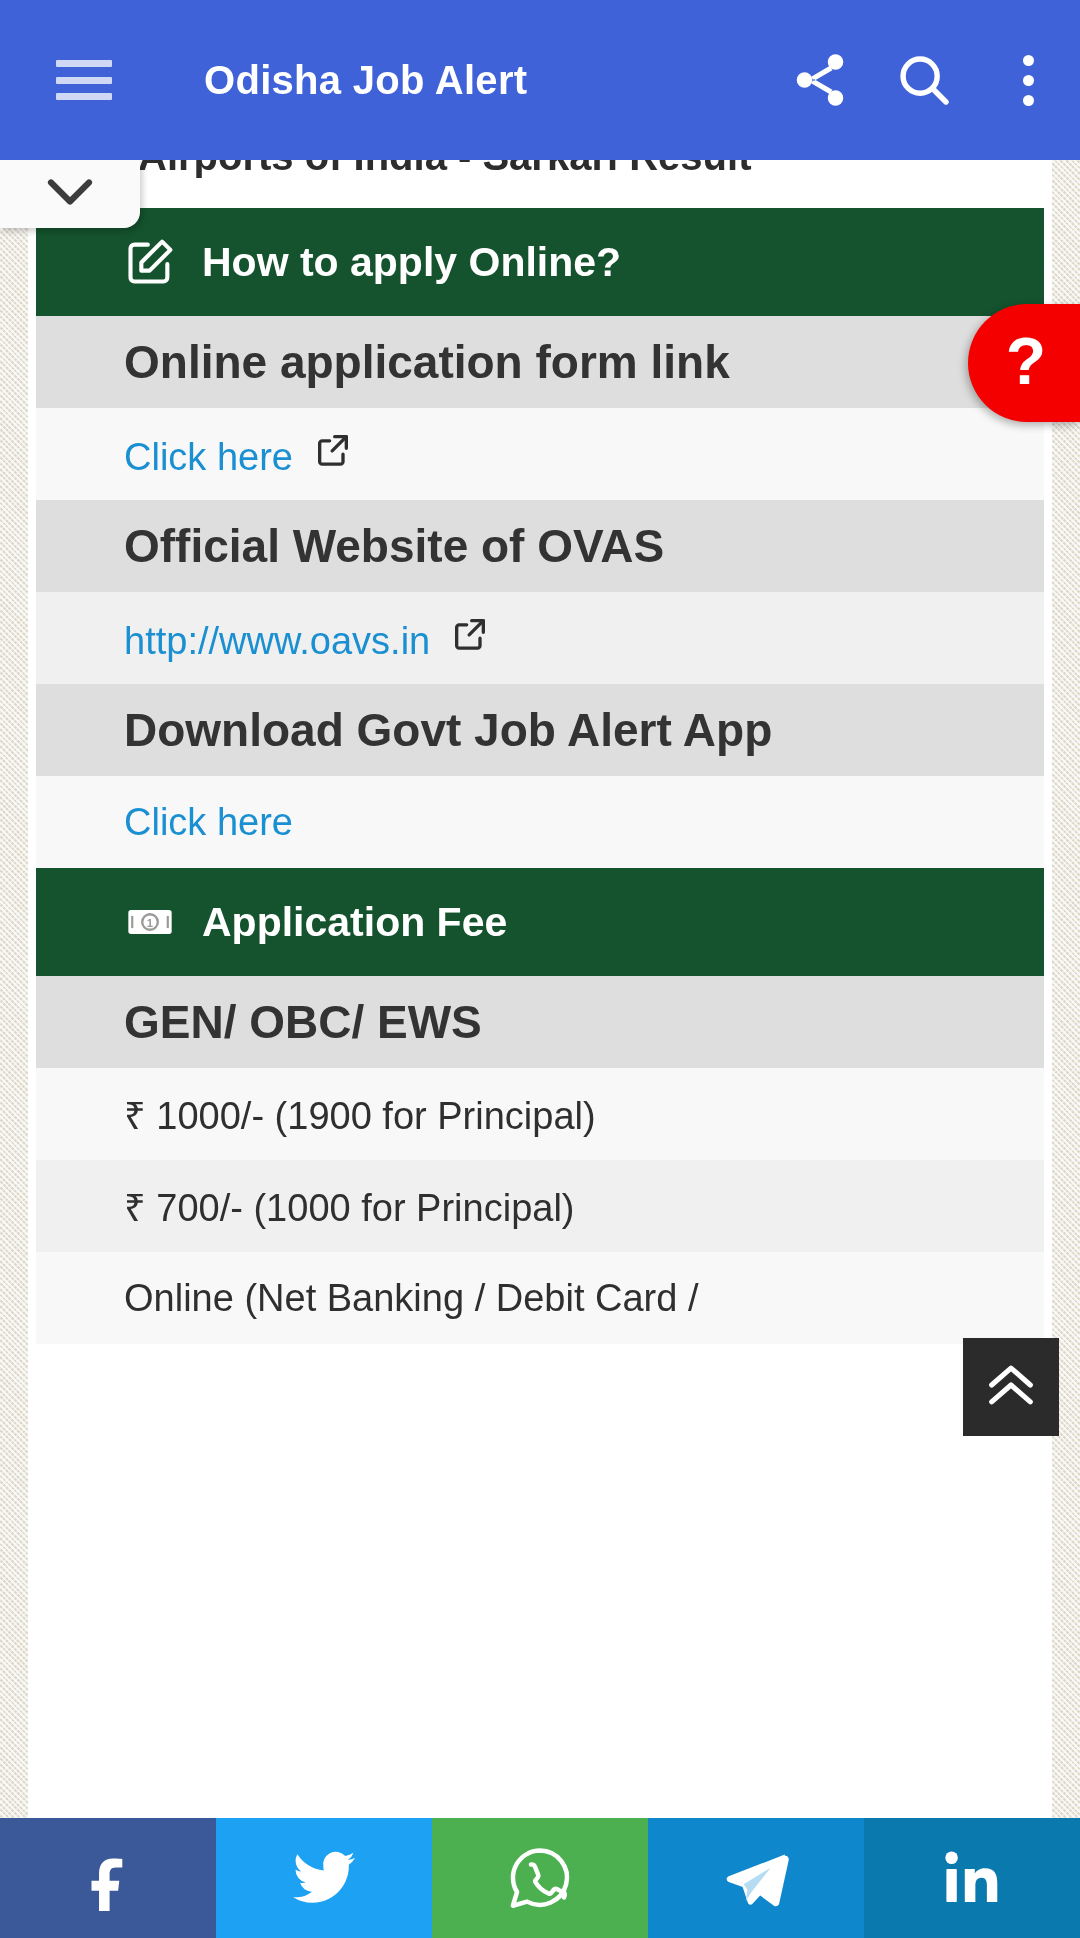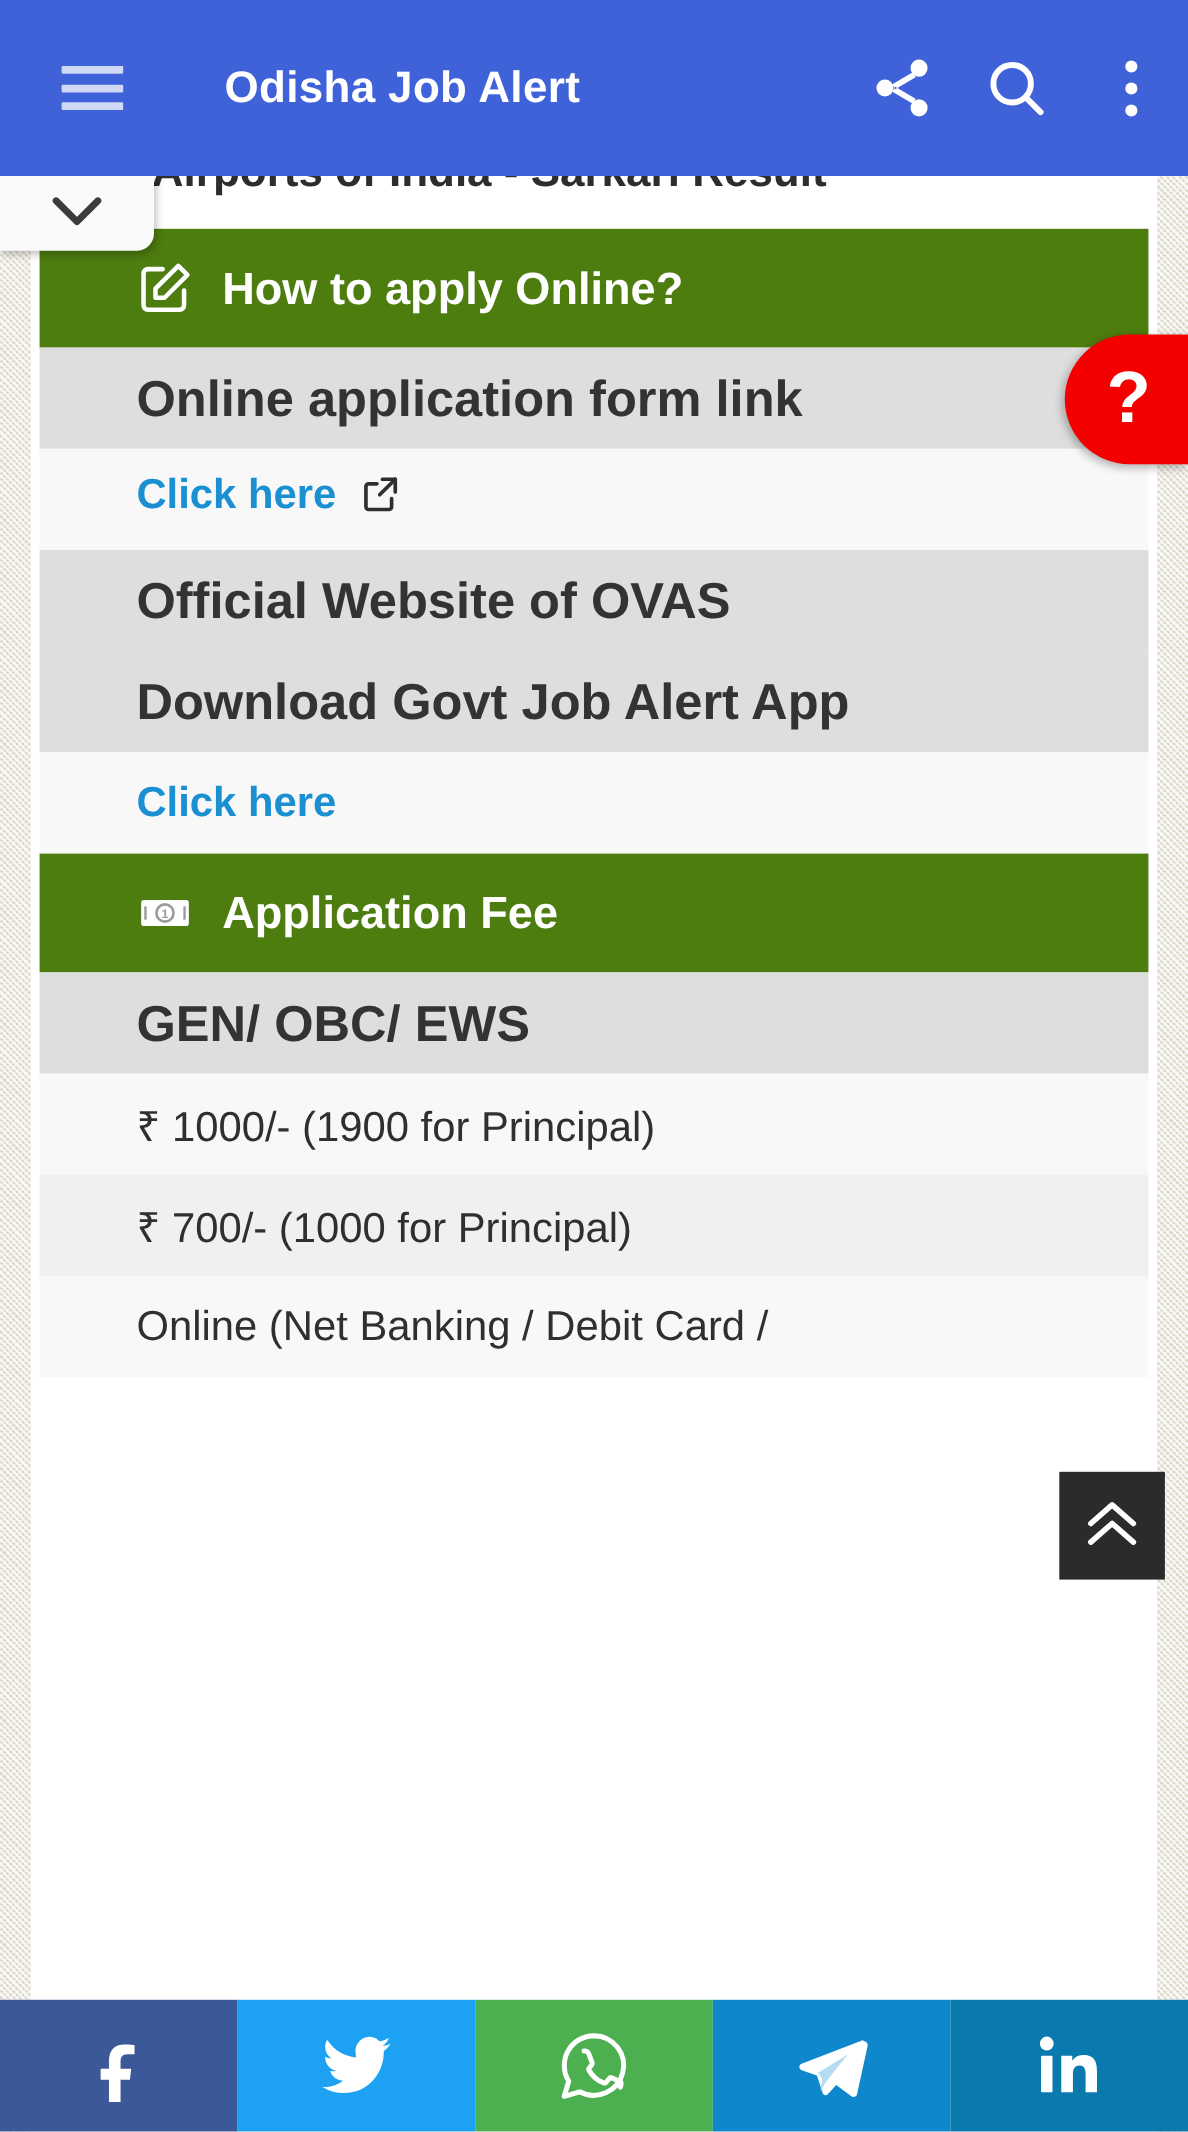--- a/index.html
+++ b/index.html
@@ -136,21 +136,21 @@
   }
 
   .row {
     width: 100%;
     padding: 0 88px;
     display: flex;
     align-items: center;
     min-height: 92px;
   }
   .row-header {
-    background: #4d7c0f;
+    background: #14532d;
     color: #ffffff;
     min-height: 108px;
     font-size: 41px;
     font-weight: bold;
     gap: 26px;
     text-align: right;
   }
   .row-label {
     background: #dedede;
     color: #333333;
@@ -159,21 +159,21 @@
   }
   .row-value-a { background: #f8f8f8; color: #2f2f2f; font-size: 38px; }
   .row-value-b { background: #f0f0f0; color: #2f2f2f; font-size: 38px; }
 
   .link {
     color: #1a8fd1;
     text-decoration: none;
     font-size: 38px;
     cursor: pointer;
   }
-  .link-wrap { display: inline-flex; align-items: flex-start; gap: 20px; font-weight: bold; }
+  .link-wrap { display: inline-flex; align-items: flex-end; gap: 20px; }
   .ext-icon { display: inline-block; flex: none; }
 
   .hdr-icon { display: inline-flex; align-items: center; flex: none; }
 
   
   #collapse-btn {
     position: absolute;
     top: 160px;
     left: 0;
     width: 140px;
@@ -313,20 +313,30 @@
               <span class="ext-icon"><svg width="40" height="40" viewBox="0 0 24 24" fill="none" stroke="#2f2f2f" stroke-width="2" stroke-linecap="round" stroke-linejoin="round">
                   <path d="M13 4h7v7"></path>
                   <path d="M20 4l-8.5 8.5"></path>
                   <path d="M18 14.5V19a1.5 1.5 0 0 1-1.5 1.5h-11A1.5 1.5 0 0 1 4 19V8a1.5 1.5 0 0 1 1.5-1.5H10"></path>
                 </svg></span>
             </span>
           </div>
           <div class="row row-label">
             <span>Official Website of OVAS</span>
           </div>
+          <div class="row row-value-b">
+            <span class="link-wrap">
+              <a class="link" href="#">http://www.oavs.in</a>
+              <span class="ext-icon"><svg width="40" height="40" viewBox="0 0 24 24" fill="none" stroke="#2f2f2f" stroke-width="2" stroke-linecap="round" stroke-linejoin="round">
+                  <path d="M13 4h7v7"></path>
+                  <path d="M20 4l-8.5 8.5"></path>
+                  <path d="M18 14.5V19a1.5 1.5 0 0 1-1.5 1.5h-11A1.5 1.5 0 0 1 4 19V8a1.5 1.5 0 0 1 1.5-1.5H10"></path>
+                </svg></span>
+            </span>
+          </div>
           <div class="row row-label">
             <span>Download Govt Job Alert App</span>
           </div>
           <div class="row row-value-a">
             <span class="link-wrap">
               <a class="link" href="#">Click here</a>
             </span>
           </div>
           <div class="row row-header">
             <span class="hdr-icon">

